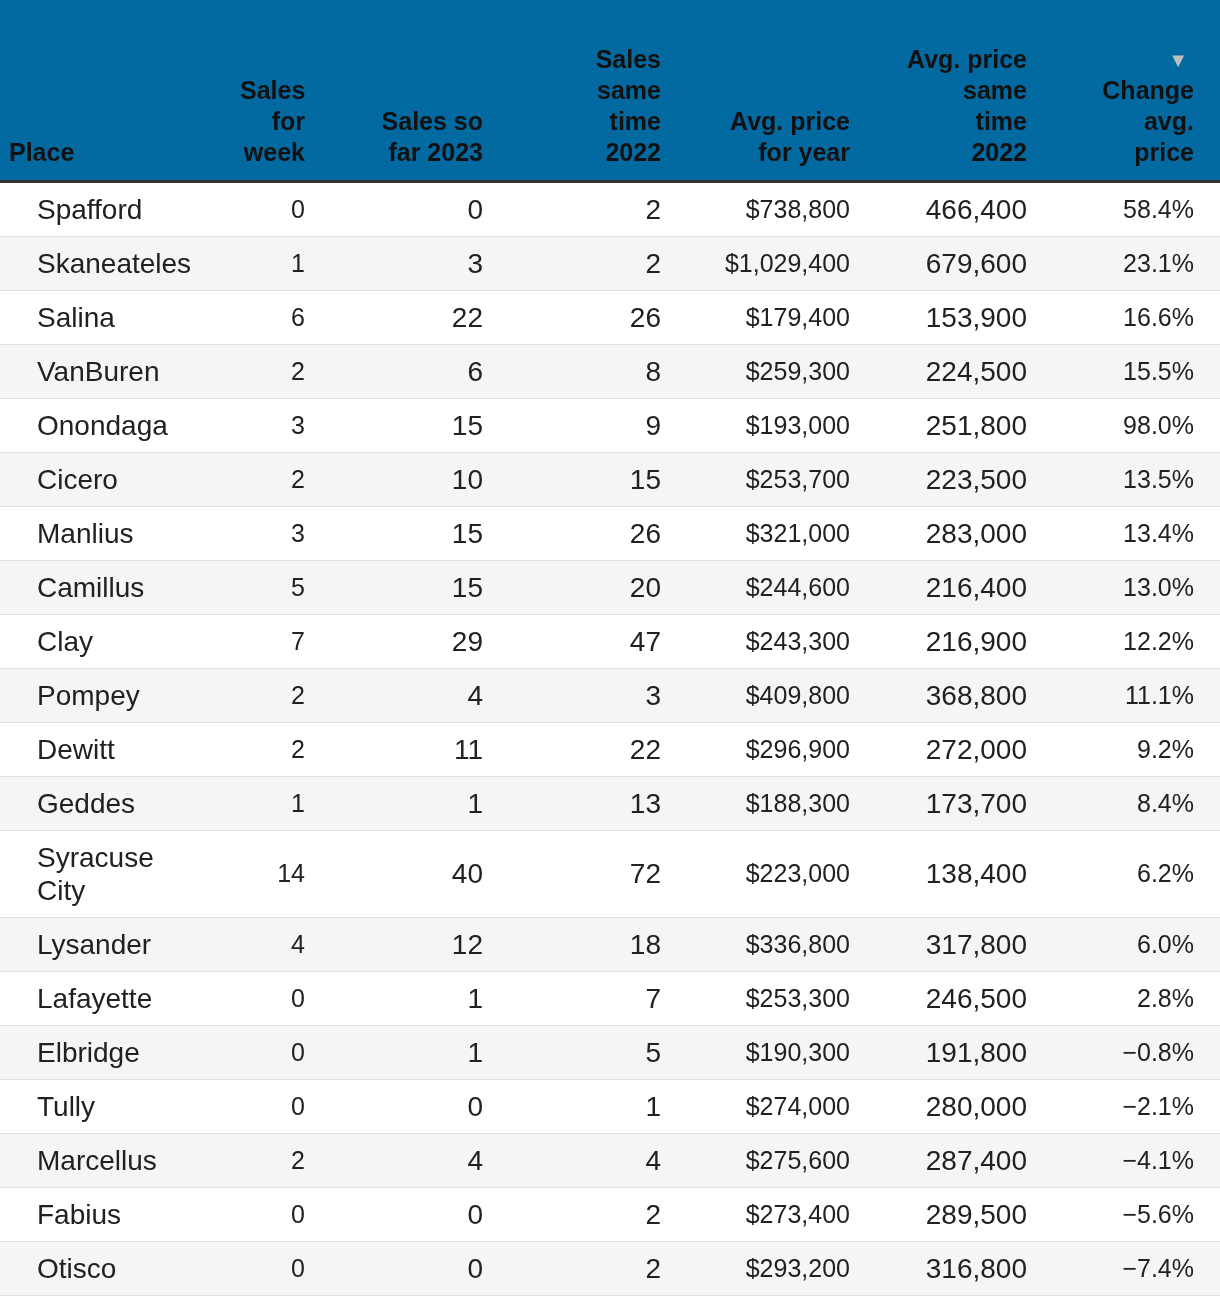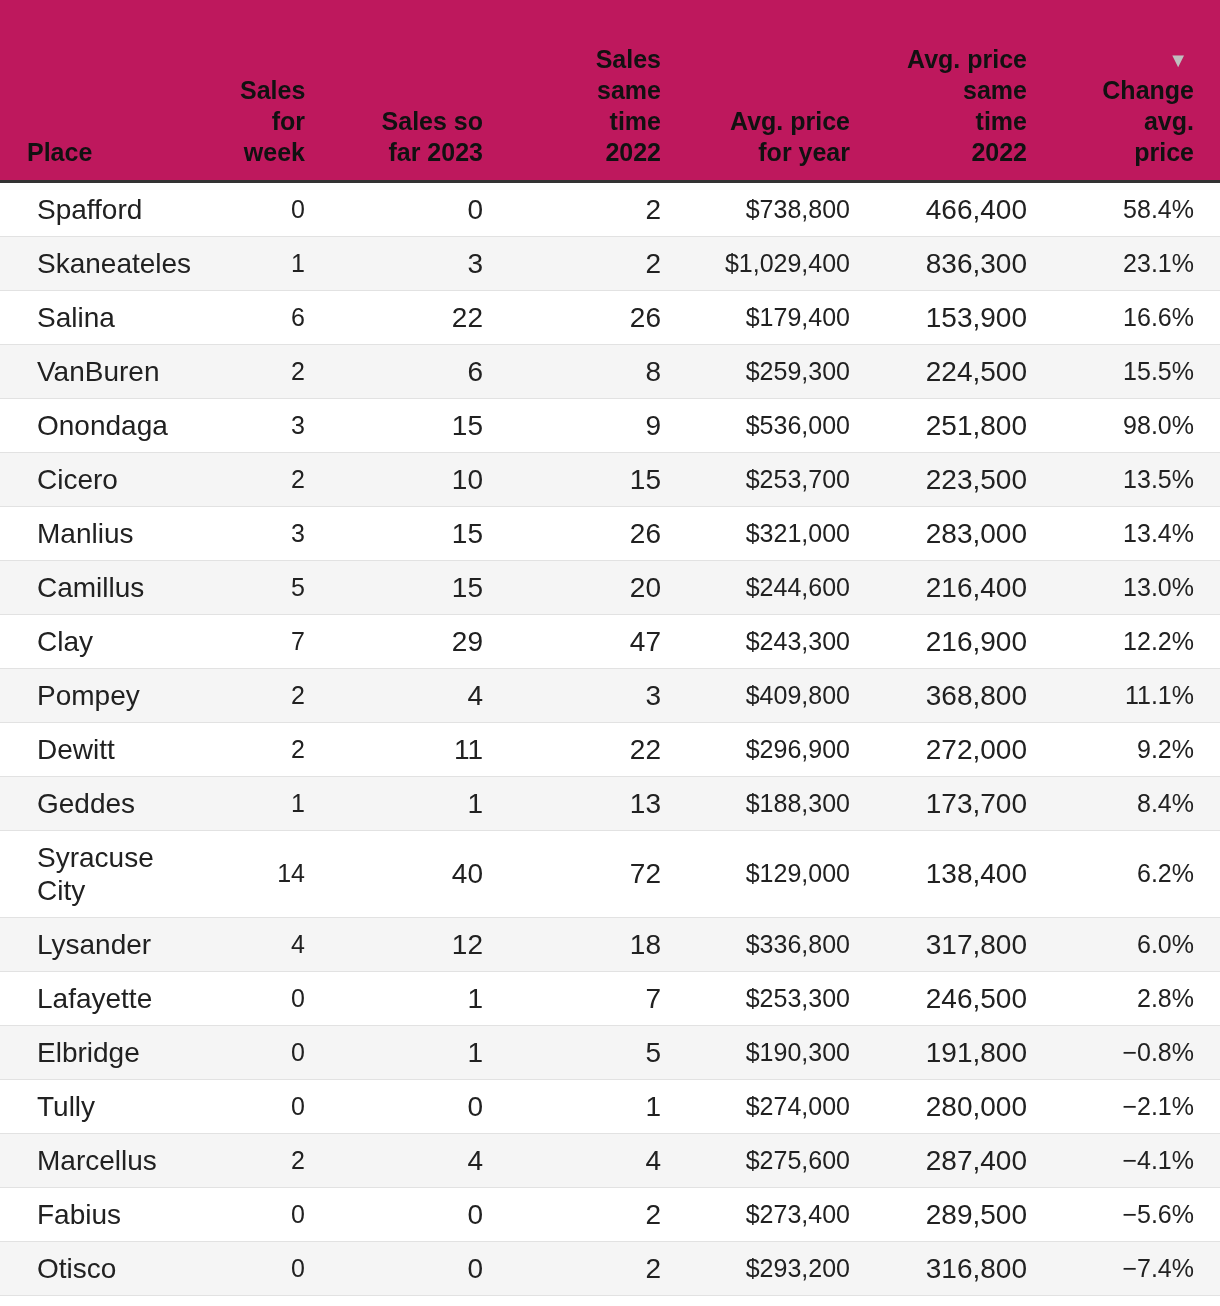--- a/index.html
+++ b/index.html
@@ -31,24 +31,24 @@
   thead th {
     height: 181px;
     box-sizing: border-box;
     vertical-align: bottom;
     font-weight: bold;
     color: #111111;
     font-size: 25px;
     line-height: 31px;
     padding: 0 6px 12px 0;
     border-bottom: 3px solid #333333;
-    background: #be185d;
+    background: #0369a1;
   }
   thead th .hdr-lines { white-space: pre-line; display: block; }
-  thead th.col-place { text-align: left; padding-left: 27px; padding-right: 0; }
+  thead th.col-place { text-align: left; padding-left: 9px; padding-right: 0; }
   thead th.num { text-align: right; }
   thead th.last { padding-right: 26px; }
 
   .sort-arrow-line { line-height: 20px; margin-bottom: 5px; }
   .sort-arrow {
     color: #bfbfbf;
     font-size: 20px;
     margin-right: 6px;
     display: inline-block;
   }
@@ -136,21 +136,21 @@
     <td class="num size-small">$738,800</td>
     <td class="num size-large">466,400</td>
     <td class="num size-small last">58.4%</td>
   </tr>
       <tr>
     <td class="cell-place size-large"><span class="place-wrap">Skaneateles</span></td>
     <td class="num size-small">1</td>
     <td class="num size-large">3</td>
     <td class="num size-large">2</td>
     <td class="num size-small">$1,029,400</td>
-    <td class="num size-large">836,300</td>
+    <td class="num size-large">679,600</td>
     <td class="num size-small last">23.1%</td>
   </tr>
       <tr>
     <td class="cell-place size-large"><span class="place-wrap">Salina</span></td>
     <td class="num size-small">6</td>
     <td class="num size-large">22</td>
     <td class="num size-large">26</td>
     <td class="num size-small">$179,400</td>
     <td class="num size-large">153,900</td>
     <td class="num size-small last">16.6%</td>
@@ -162,21 +162,21 @@
     <td class="num size-large">8</td>
     <td class="num size-small">$259,300</td>
     <td class="num size-large">224,500</td>
     <td class="num size-small last">15.5%</td>
   </tr>
       <tr>
     <td class="cell-place size-large"><span class="place-wrap">Onondaga</span></td>
     <td class="num size-small">3</td>
     <td class="num size-large">15</td>
     <td class="num size-large">9</td>
-    <td class="num size-small">$536,000</td>
+    <td class="num size-small">$193,000</td>
     <td class="num size-large">251,800</td>
     <td class="num size-small last">98.0%</td>
   </tr>
       <tr>
     <td class="cell-place size-large"><span class="place-wrap">Cicero</span></td>
     <td class="num size-small">2</td>
     <td class="num size-large">10</td>
     <td class="num size-large">15</td>
     <td class="num size-small">$253,700</td>
     <td class="num size-large">223,500</td>
@@ -234,21 +234,21 @@
     <td class="num size-large">13</td>
     <td class="num size-small">$188,300</td>
     <td class="num size-large">173,700</td>
     <td class="num size-small last">8.4%</td>
   </tr>
       <tr>
     <td class="cell-place size-large"><span class="place-wrap">Syracuse City</span></td>
     <td class="num size-small">14</td>
     <td class="num size-large">40</td>
     <td class="num size-large">72</td>
-    <td class="num size-small">$129,000</td>
+    <td class="num size-small">$223,000</td>
     <td class="num size-large">138,400</td>
     <td class="num size-small last">6.2%</td>
   </tr>
       <tr>
     <td class="cell-place size-large"><span class="place-wrap">Lysander</span></td>
     <td class="num size-small">4</td>
     <td class="num size-large">12</td>
     <td class="num size-large">18</td>
     <td class="num size-small">$336,800</td>
     <td class="num size-large">317,800</td>

